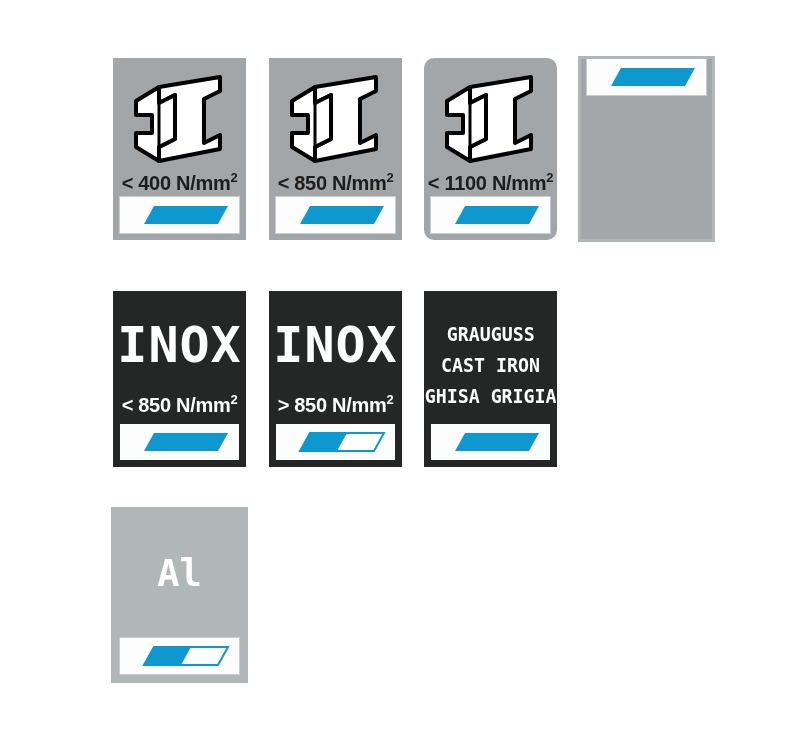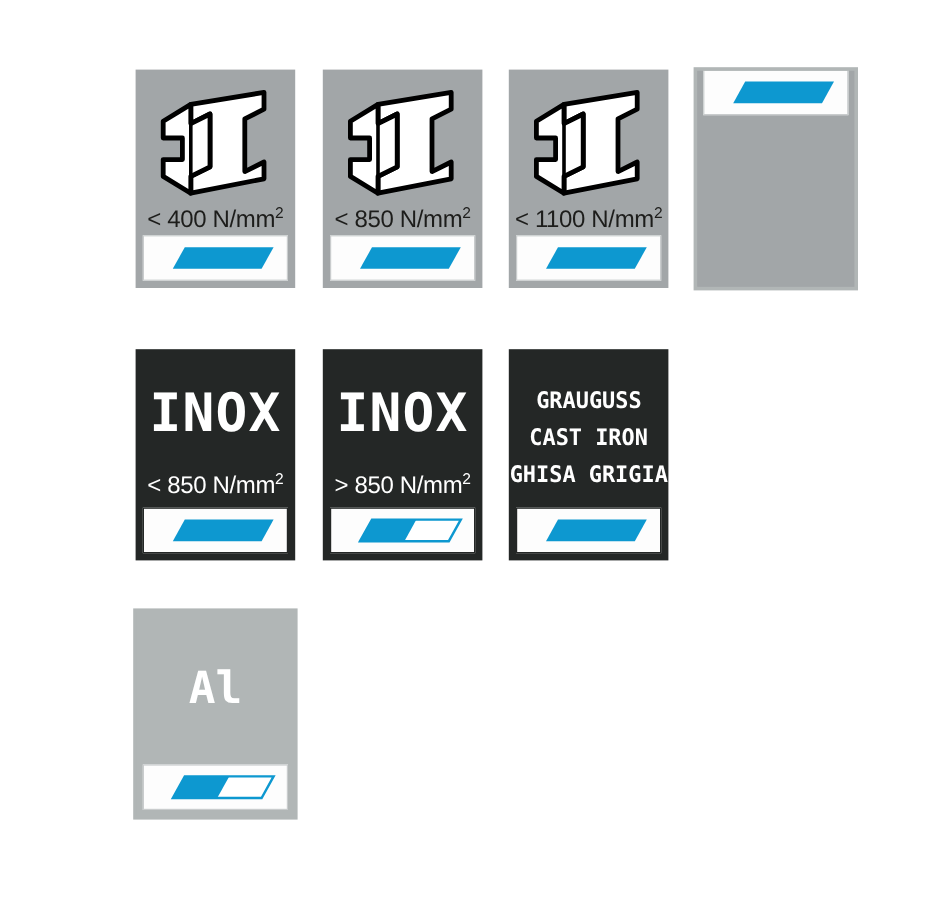--- a/index.html
+++ b/index.html
@@ -38,38 +38,38 @@
   
   .beam-icon{
     width:104px;height:104px;
     margin-top:11px;
     display:block;
   }
 
   
   .strength{
     font-size:20px;
-    font-weight:normal;
+    font-weight:bold;
     letter-spacing:-0.3px;
     white-space:nowrap;
     line-height:1;
   }
   .strength .sup{font-size:13px;vertical-align:super;line-height:0;}
   .card.gray .strength{color:#1d1d1b;}
   .card.dark .strength{color:#ffffff;}
 
   
   .bigword{
     font-family:"DejaVu Sans Mono","Liberation Mono",monospace;
     font-weight:bold;
     color:#ffffff;
     letter-spacing:1px;
     line-height:1;
   }
-  .bigword.inox{font-size:44px;}
+  .bigword.inox{font-size:50px;}
   .bigword.al{font-size:37px;letter-spacing:0px;}
 
   
   .castlines{
     display:flex;flex-direction:column;align-items:center;
     gap:12px;
   }
   .castline{
     font-family:"DejaVu Sans Mono","Liberation Mono",monospace;
     font-weight:bold;
@@ -145,21 +145,21 @@
       </svg>
       <div class="strength"><span>&lt; 850 N/mm</span><span class="sup">2</span></div>
     </div>
     <div class="footer">
       <svg class="para-svg" width="104" height="24" viewBox="0 0 104 24">
         <polygon points="16,21 26,3 100,3 90,21" fill="#0d98d0"></polygon>
       </svg>
     </div>
   </div>
 
-  <div class="card gray" style="left:424px;top:58px;width:133px;height:182px;">
+  <div class="card gray" style="left:424px;top:58px;width:133px;height:182px;border-radius:10px;">
     <div class="card-body">
       <svg class="beam-icon" viewBox="0 0 104 104">
         <g stroke="#000000" stroke-width="4" stroke-linejoin="round" fill="#ffffff">
           <path d="M31 18 L92 8 L92 22 L76 30 L76 74 L92 66 L92 80 L31 92 L31 78 L47 70 L47 26 L31 34 Z"></path>
           <path d="M8 32 L31 18 L31 34 L47 26 L47 70 L31 78 L31 92 L8 78 L8 64 L24 64 L24 46 L8 46 Z"></path>
         </g>
         <g stroke="#000000" stroke-width="3" fill="none">
           <path d="M31 18 L31 92"></path>
           <path d="M47 26 L47 70"></path>
           <path d="M76 30 L76 74"></path>

